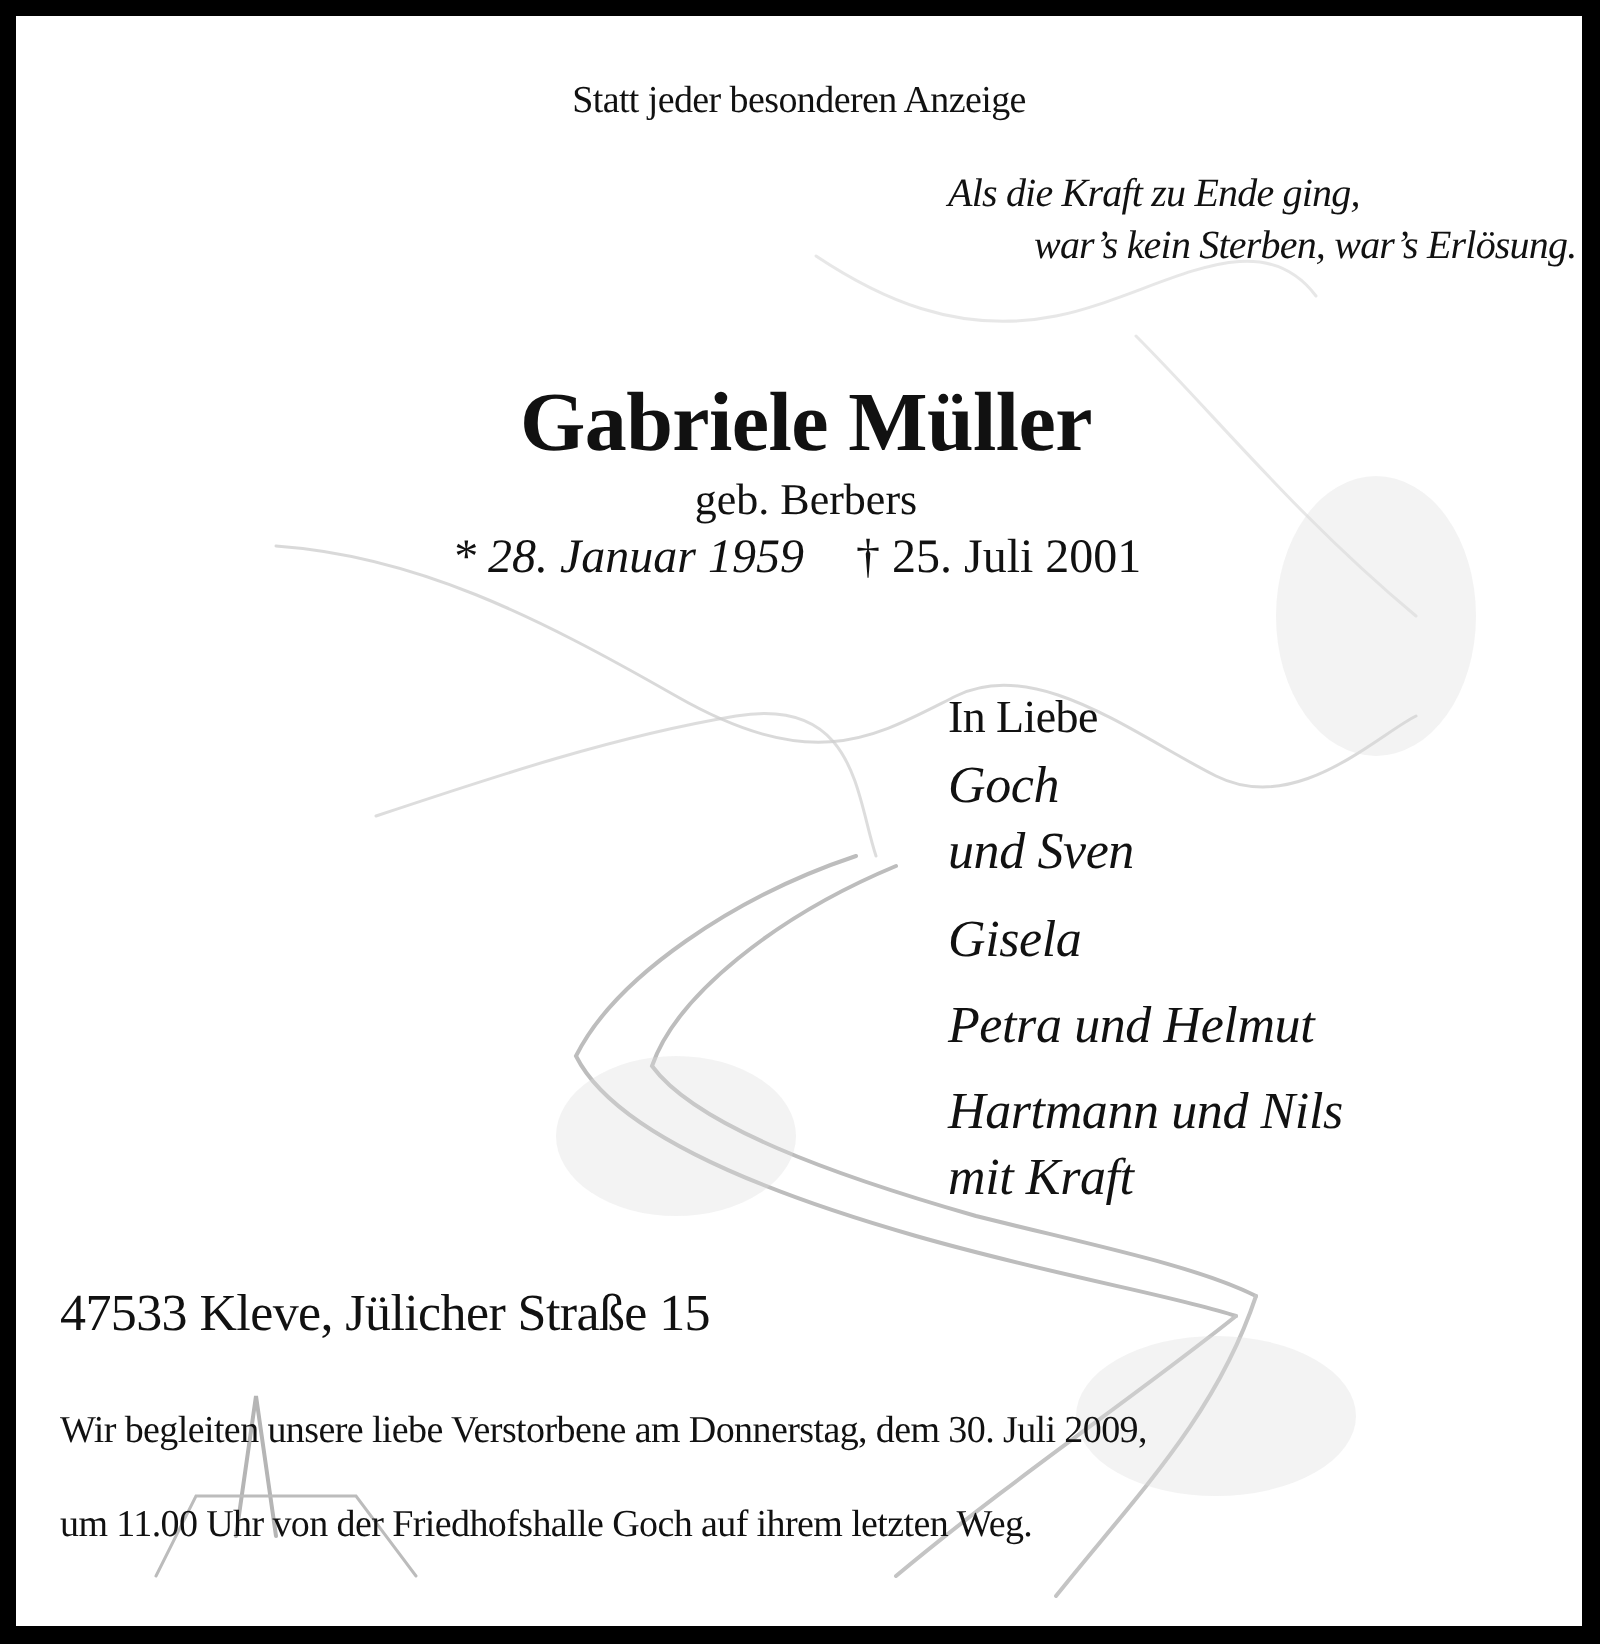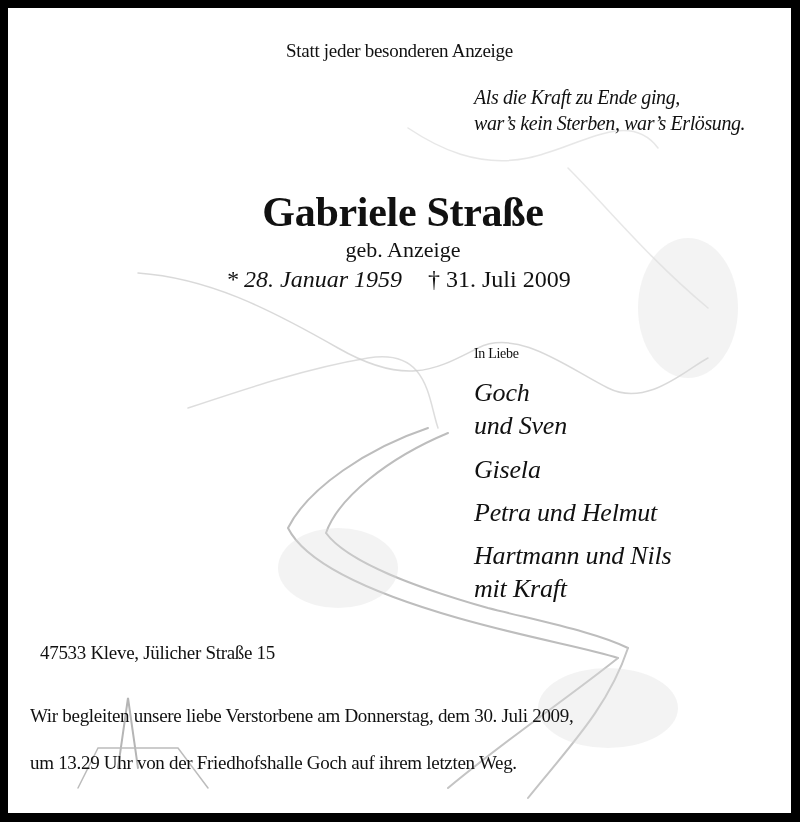--- a/index.html
+++ b/index.html
@@ -7,29 +7,29 @@
     .frame {
       position: absolute; left: 8px; top: 8px; width: 783px; height: 805px;
       background: #fff; overflow: hidden;
       font-family: "Liberation Serif", "DejaVu Serif", serif; color: #111;
     }
     .sketch { position: absolute; left: 0; top: 0; width: 783px; height: 805px; pointer-events: none; }
     .t { position: absolute; white-space: nowrap; margin: 0; }
     .header-note { left: 0; width: 783px; text-align: center; top: 32px; font-size: 19px; letter-spacing: -0.3px; }
     .motto { left: 466px; font-style: italic; font-size: 20px; letter-spacing: -0.4px; }
     .motto.l1 { top: 78px; }
-    .motto.l2 { top: 104px; }
+    .motto.l2 { top: 104px; margin-left: 43px; }
     .name { left: 0; width: 790px; text-align: center; top: 180px; font-size: 42px; font-weight: bold; letter-spacing: -0.3px; }
     .birthname { left: 0; width: 790px; text-align: center; top: 229px; font-size: 22px; }
     .dates { top: 258px; font-size: 24px; }
     .dates.born { left: 218px; font-style: italic; }
     .dates.died { left: 420px; }
-    .love-label { left: 466px; top: 338px; font-size: 14px; letter-spacing: -0.3px; }
+    .love-label { left: 466px; top: 338px; font-size: 23px; letter-spacing: -0.3px; }
     .mourner { left: 466px; font-style: italic; font-size: 26px; letter-spacing: -0.2px; }
-    .address { left: 32px; font-size: 19px; letter-spacing: -0.3px; }
+    .address { left: 22px; font-size: 26px; letter-spacing: -0.3px; }
     .address.l1 { top: 634px; }
     .address.l2 { top: 662px; }
     .funeral { left: 22px; font-size: 19px; letter-spacing: -0.3px; }
     .funeral.l1 { top: 697px; }
     .funeral.l2 { top: 744px; }
   </style>
 </head>
 <body>
 
 <div class="frame">
@@ -55,31 +55,31 @@
       <ellipse cx="600" cy="700" rx="70" ry="40"></ellipse>
       <ellipse cx="680" cy="300" rx="50" ry="70"></ellipse>
     </g>
   </svg>
 
   <p class="t header-note">Statt jeder besonderen Anzeige</p>
 
   <p class="t motto l1">Als die Kraft zu Ende ging,</p>
   <p class="t motto l2">war’s kein Sterben, war’s Erlösung.</p>
 
-  <p class="t name">Gabriele Straße</p>
-  <p class="t birthname">geb. Anzeige</p>
+  <p class="t name">Gabriele Müller</p>
+  <p class="t birthname">geb. Berbers</p>
   <p class="t dates born">* 28. Januar 1959</p>
-  <p class="t dates died">† 31. Juli 2009</p>
+  <p class="t dates died">† 25. Juli 2001</p>
 
   <p class="t love-label">In Liebe</p>
 
   <p class="t mourner" style="top:370px">Goch</p>
   <p class="t mourner" style="top:403px">und Sven</p>
   <p class="t mourner" style="top:447px">Gisela</p>
   <p class="t mourner" style="top:490px">Petra und Helmut</p>
   <p class="t mourner" style="top:533px">Hartmann und Nils</p>
   <p class="t mourner" style="top:566px">mit Kraft</p>
 
   <p class="t address l1">47533 Kleve, Jülicher Straße 15</p>
 
   <p class="t funeral l1">Wir begleiten unsere liebe Verstorbene am Donnerstag, dem 30. Juli 2009,</p>
-  <p class="t funeral l2">um 13.29 Uhr von der Friedhofshalle Goch auf ihrem letzten Weg.</p>
+  <p class="t funeral l2">um 11.00 Uhr von der Friedhofshalle Goch auf ihrem letzten Weg.</p>
 </div>
 
 </body></html>

